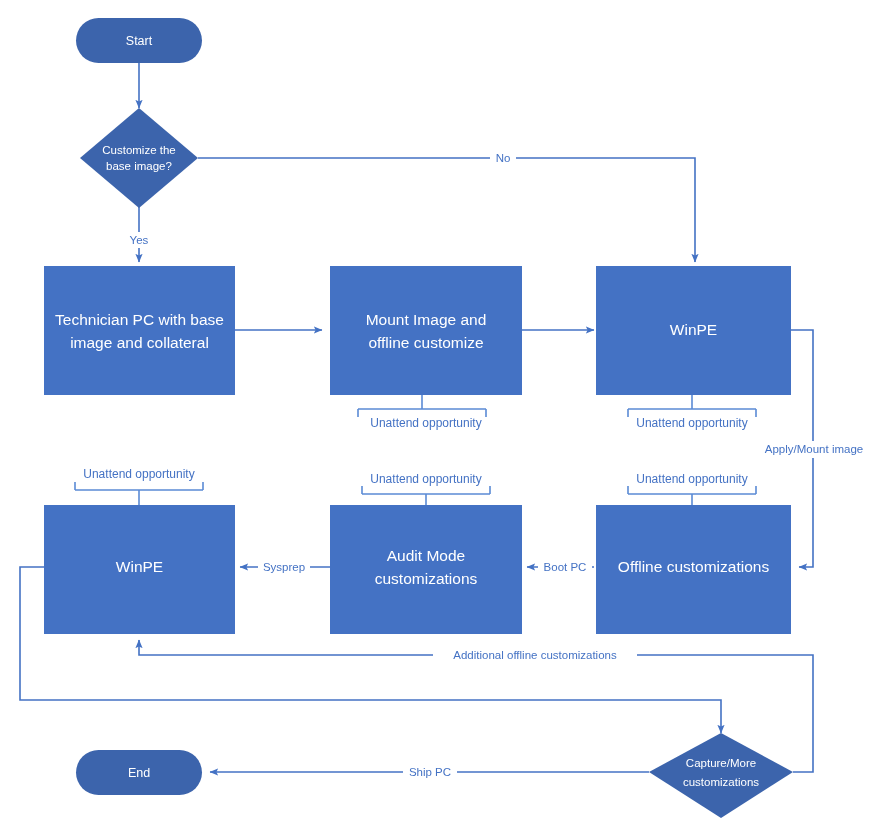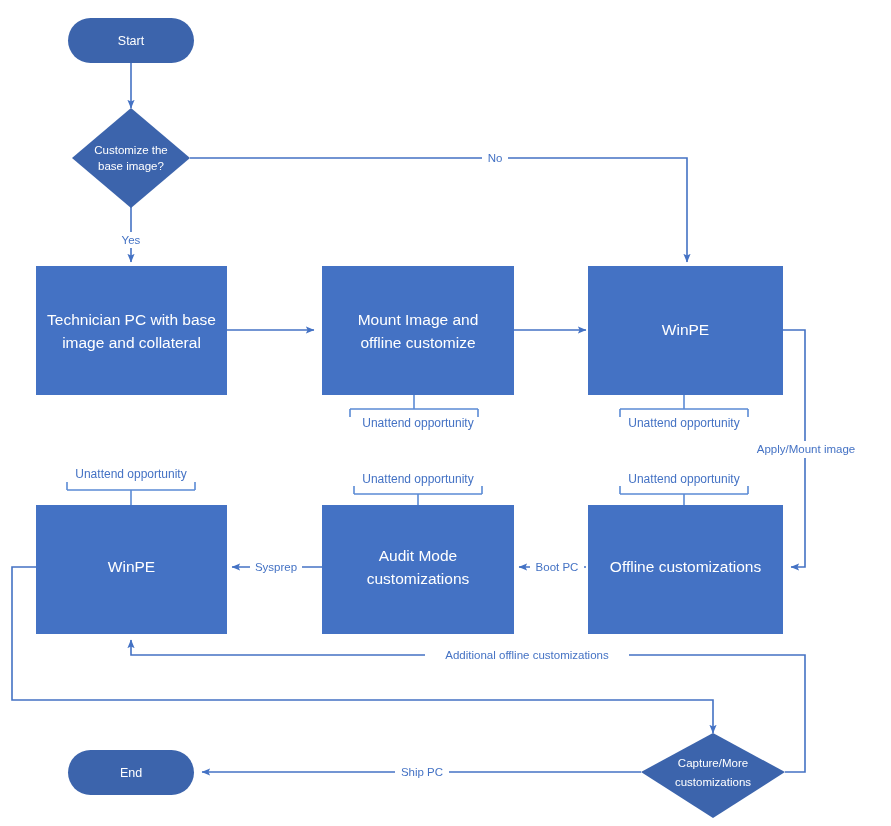--- a/index.html
+++ b/index.html
@@ -9,21 +9,21 @@
   }
   body {
     width: 891px;
     height: 826px;
     font-family: "Liberation Sans", sans-serif;
     position: relative;
     overflow: hidden;
   }
   #flow-root {
     position: absolute;
-    left: 0;
+    left: 8px;
     top: 0;
     width: 799px;
     height: 826px;
   }
   svg { display: block; }
   .node-label {
     fill: #ffffff;
     font-family: "Liberation Sans", sans-serif;
     font-size: 15.5px;
     text-anchor: middle;

